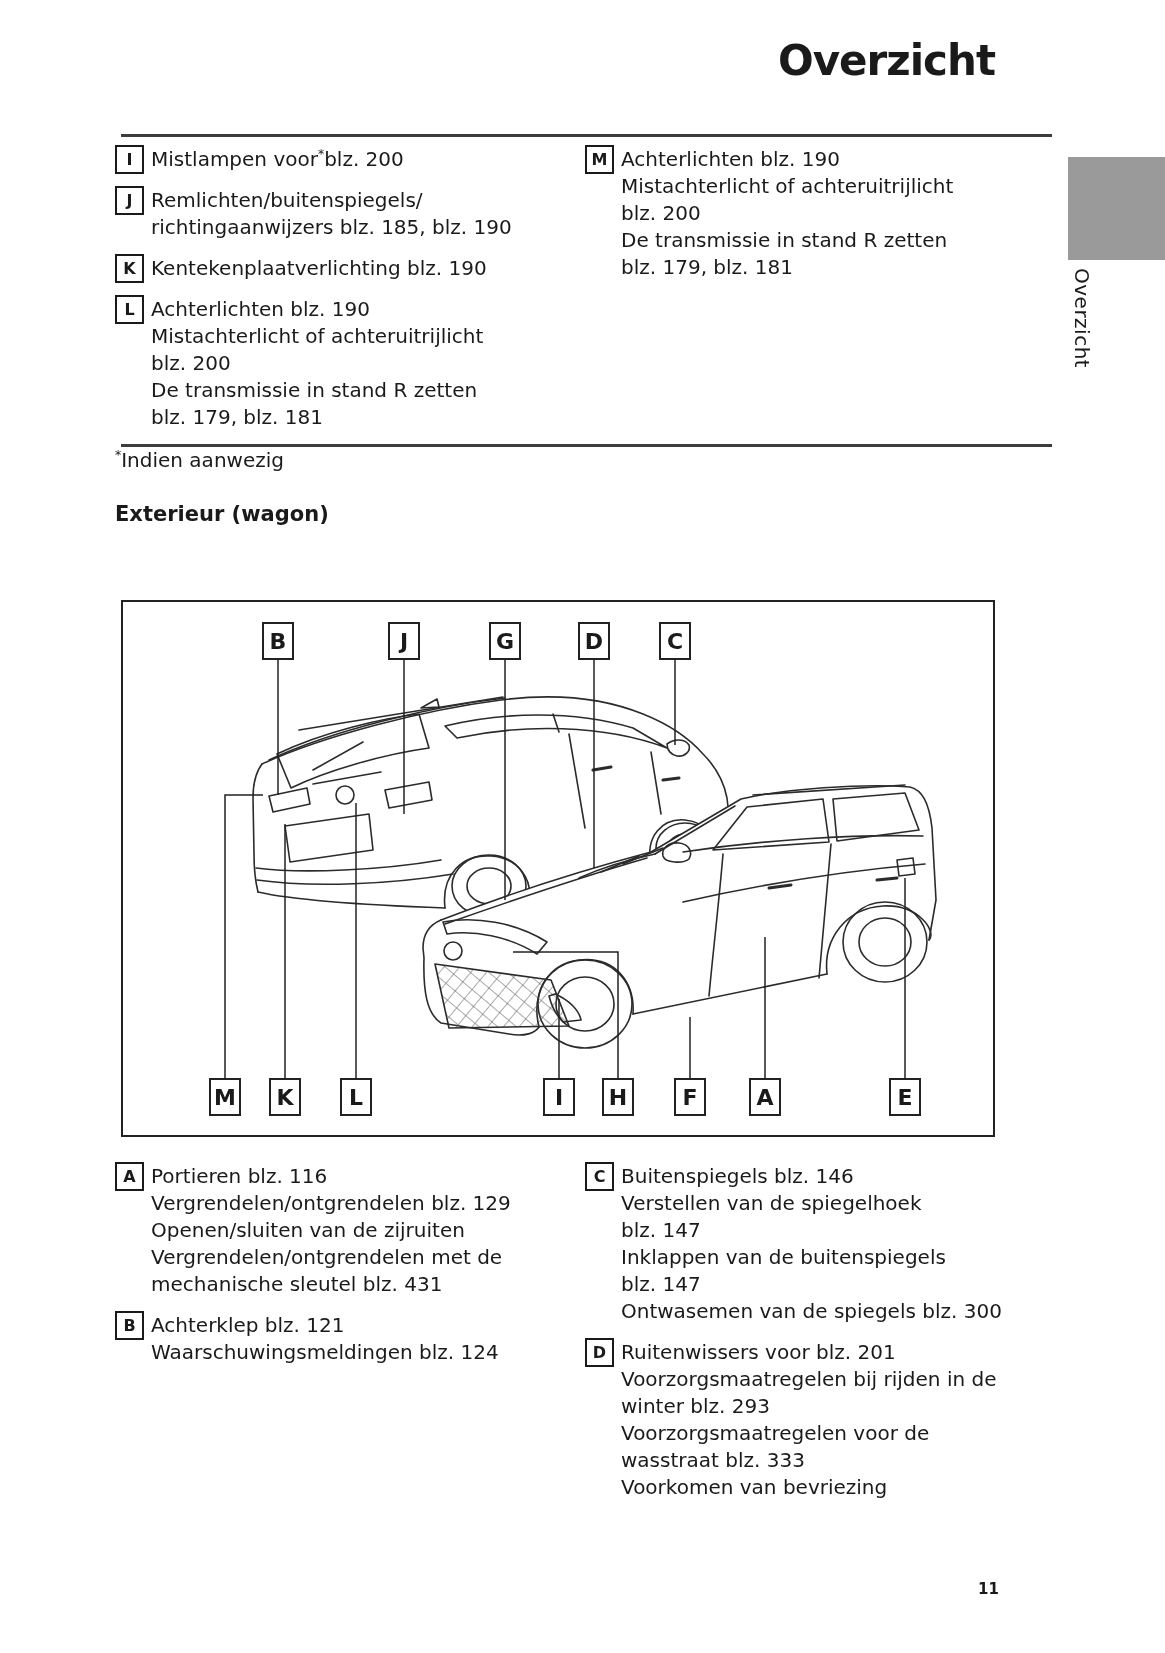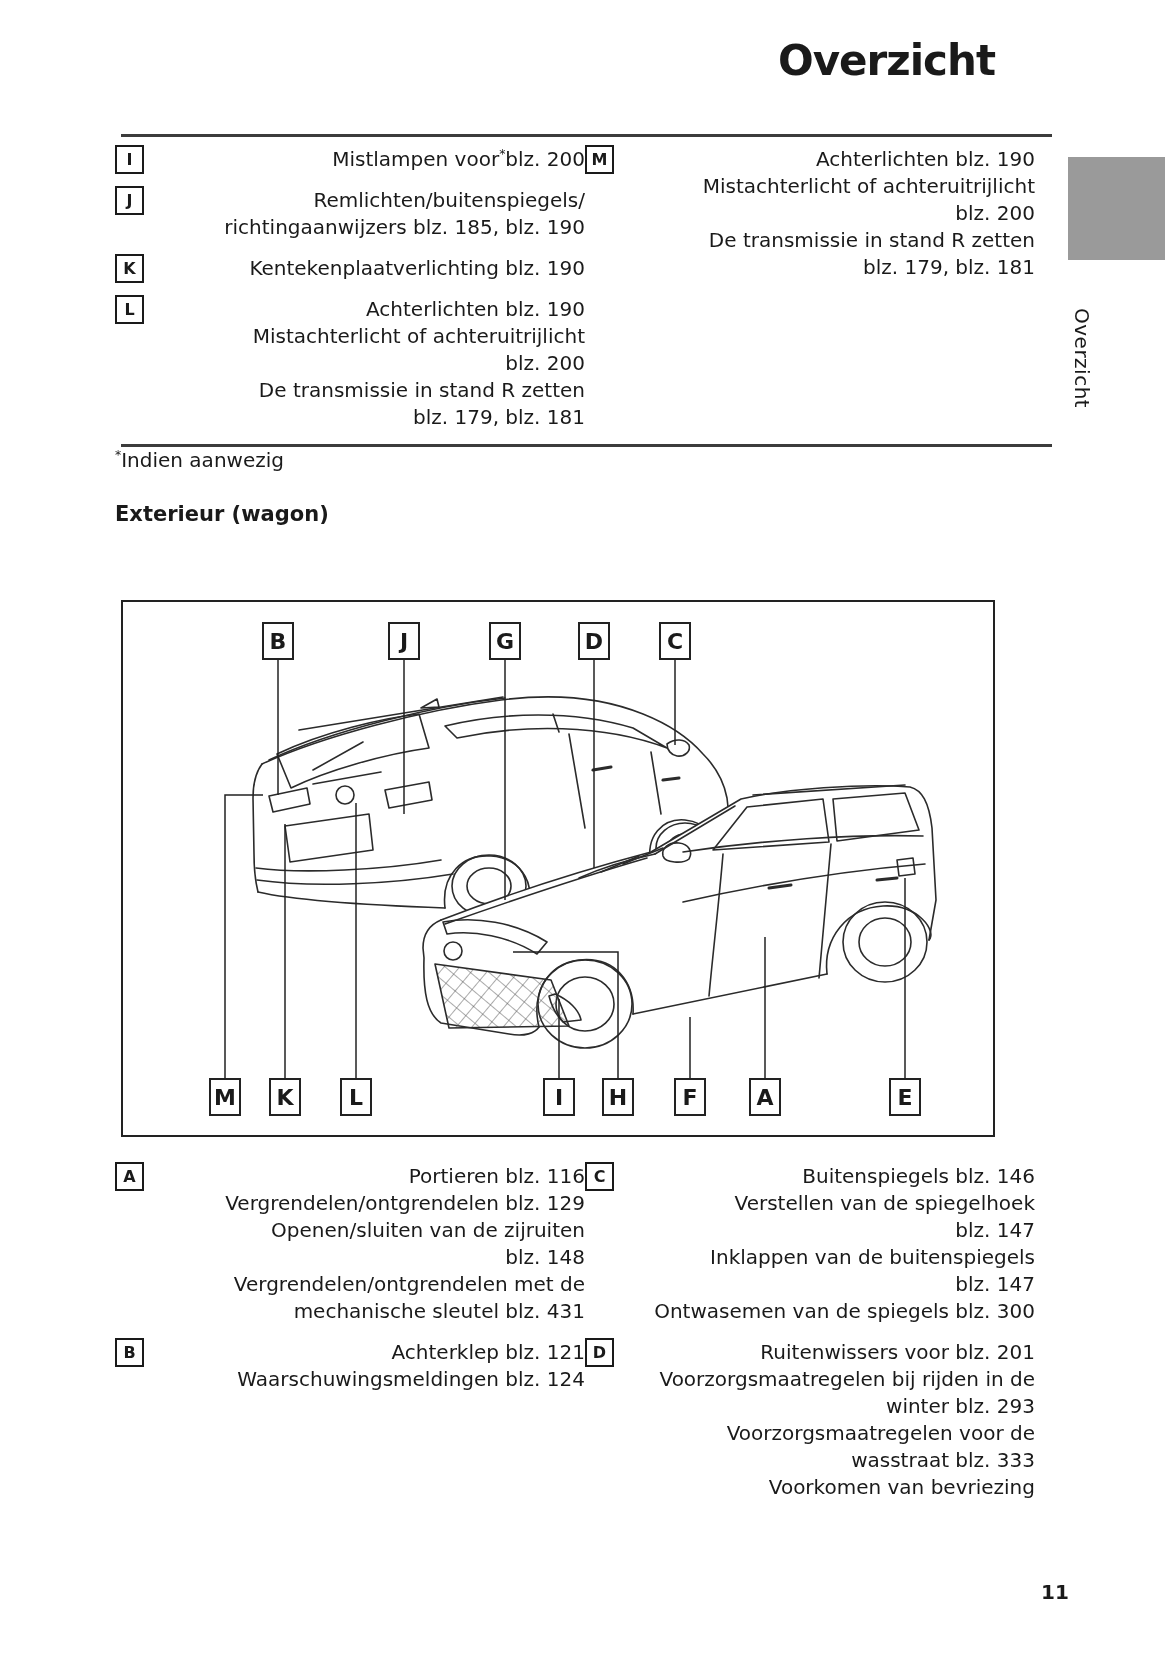--- a/index.html
+++ b/index.html
@@ -1,21 +1,21 @@
 <!DOCTYPE html>
 <html><head>
 <meta charset="utf-8">
 <style>
   html,body{margin:0;padding:0;}
   body{
     width:1165px;height:1653px;position:relative;background:#ffffff;
     font-family:"DejaVu Sans","Liberation Sans",sans-serif;color:#1a1a1a;
     overflow:hidden;
   }
-  .abs{position:absolute;text-align:right;}
+  .abs{position:absolute;}
   
   #page-title{
     top:36px;right:170px;font-size:42px;font-weight:bold;letter-spacing:-1px;
   }
   .hrule{left:121px;width:931px;height:3px;background:#3c3c3c;}
   #rule-top{top:134px;}
   #rule-mid{top:444px;}
   
   #side-tab{left:1068px;top:157px;width:97px;height:103px;}
   #side-tab-label{
@@ -46,21 +46,21 @@
     border:2px solid #222;background:#fff;
   }
   #car-svg{position:absolute;left:0;top:0;width:870px;height:533px;}
   .diag-label{
     position:absolute;width:28px;height:34px;
     border:2px solid #222;background:#fff;
     display:flex;align-items:center;justify-content:center;
     font-size:22px;font-weight:bold;
   }
   
-  #page-number{left:1041px;top:1580px;font-size:20px;font-weight:bold;}
+  #page-number{left:978px;top:1580px;font-size:15px;font-weight:bold;}
 </style>
 </head>
 <body>
 
 <div id="page-title" class="abs">Overzicht</div>
 
 <div id="rule-top" class="abs hrule"></div>
 
 <div id="top-list-left" class="abs list-col">
   <div class="list-item">
@@ -244,21 +244,20 @@
     <div class="diag-label" style="left: 766px; top: 476px;">E</div>
   </div>
 
 <div id="bottom-list-left" class="abs list-col">
   <div class="list-item">
     <span class="key">A</span>
     <div class="lines">
         <div>Portieren blz. 116</div>
         <div>Vergrendelen/ontgrendelen blz. 129</div>
         <div>Openen/sluiten van de zijruiten</div>
-        <div>blz. 148</div>
         <div>Vergrendelen/ontgrendelen met de</div>
         <div>mechanische sleutel blz. 431</div>
       </div>
   </div>
 
   <div class="list-item">
     <span class="key">B</span>
     <div class="lines">
         <div>Achterklep blz. 121</div>
         <div>Waarschuwingsmeldingen blz. 124</div>

